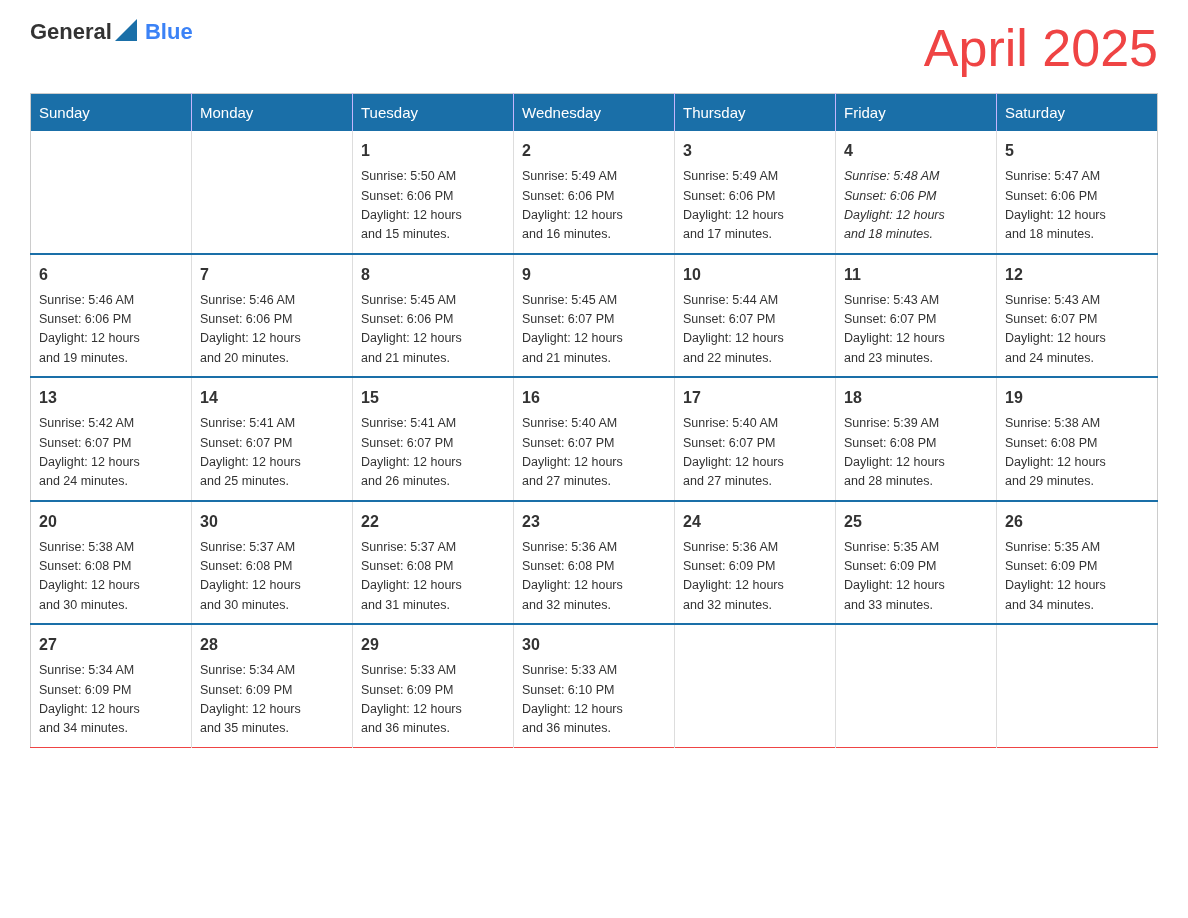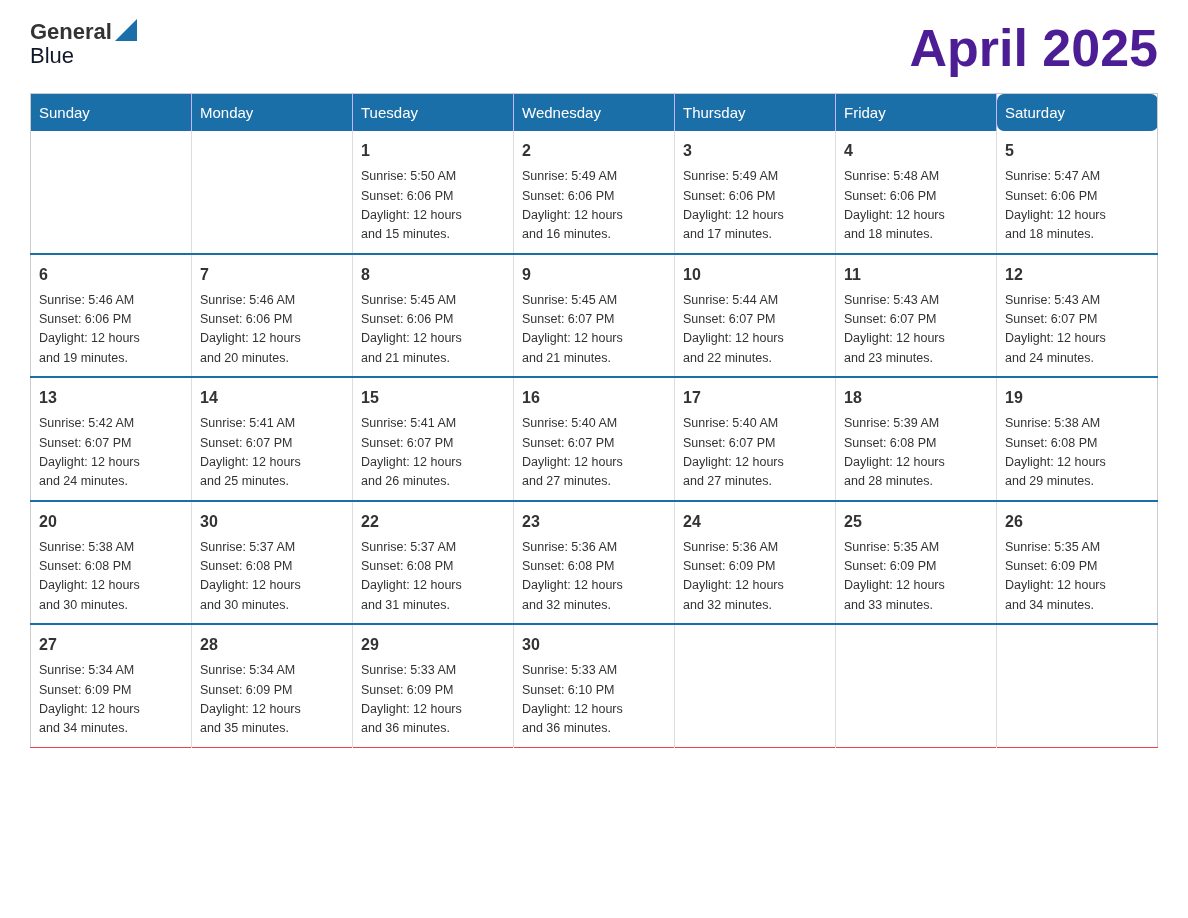--- a/index.html
+++ b/index.html
@@ -26,32 +26,33 @@
     }
 
     .logo-text-general {
       font-size: 22px;
       font-weight: bold;
       color: #333;
     }
 
     .logo-text-blue {
       font-size: 22px;
-      font-weight: normal;
-      color: #0f172a;
+      font-weight: bold;
+      color: #3b82f6;
+      margin-left: 8px;
     }
 
     .header-right {
       text-align: right;
     }
 
     .month-title {
       font-size: 52px;
-      font-weight: bold;
-      color: #4c1d95;
+      font-weight: normal;
+      color: #ef4444;
       line-height: 1.1;
     }
 
     .location {
       font-size: 18px;
       color: #555;
       margin-top: 4px;
     }
 
     .calendar {
@@ -69,21 +70,20 @@
       font-size: 15px;
       font-weight: normal;
       padding: 10px 8px;
       text-align: left;
       border-right: 1px solid #c4b5fd;
       width: calc(100% / 7);
     }
 
     .calendar thead th:last-child {
       border-right: none;
-      border-radius: 7px;
     }
 
     .calendar tbody tr {
       border-bottom: 2px solid #1a6fa8;
     }
 
     .calendar tbody tr:last-child {
       border-bottom: 1px solid #ef4444;
     }
 
@@ -117,21 +117,21 @@
 
     .empty-cell {
       background: #fff;
     }
   </style>
 </head>
 <body>
 
 <div class="header">
   <div class="logo">
-    <div style="display:flex;flex-direction:column;line-height:1.1;">
+    <div style="display:flex;flex-direction:row;line-height:1.1;">
       <div style="display:flex;align-items:center;">
         <span class="logo-text-general">General</span>
         <svg width="22" height="22" viewBox="0 0 22 22" style="margin-left:3px;margin-top:-4px;">
           <polygon points="0,22 22,22 22,0" fill="#1a6fa8"></polygon>
         </svg>
       </div>
       <div>
         <span class="logo-text-blue">Blue</span>
       </div>
     </div>
@@ -173,21 +173,21 @@
         </td>
         <td>
           <div class="day-number">3</div>
           <div class="day-info" style="white-space: pre-line;">Sunrise: 5:49 AM
 Sunset: 6:06 PM
 Daylight: 12 hours
 and 17 minutes.</div>
         </td>
         <td>
           <div class="day-number">4</div>
-          <div class="day-info" style="white-space: pre-line;">Sunrise: 5:48 AM
+          <div class="day-info" style="white-space: pre-line; font-style: italic;">Sunrise: 5:48 AM
 Sunset: 6:06 PM
 Daylight: 12 hours
 and 18 minutes.</div>
         </td>
         <td>
           <div class="day-number">5</div>
           <div class="day-info" style="white-space: pre-line;">Sunrise: 5:47 AM
 Sunset: 6:06 PM
 Daylight: 12 hours
 and 18 minutes.</div>

